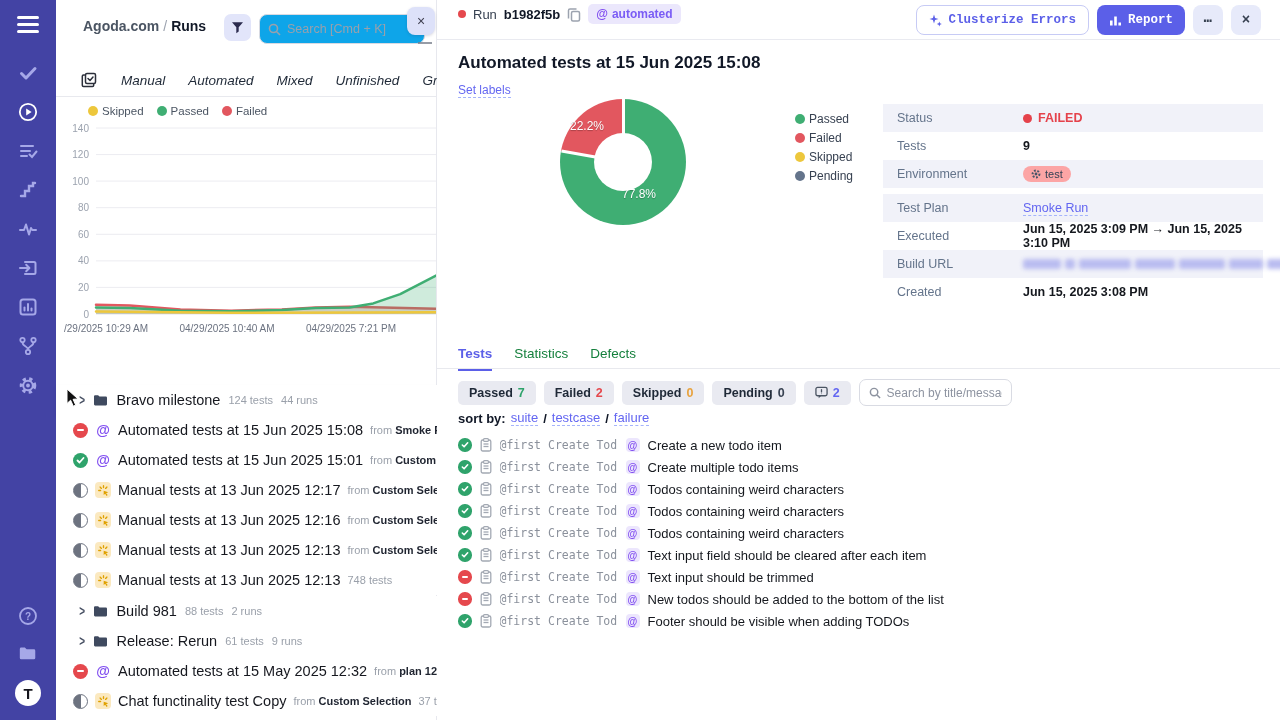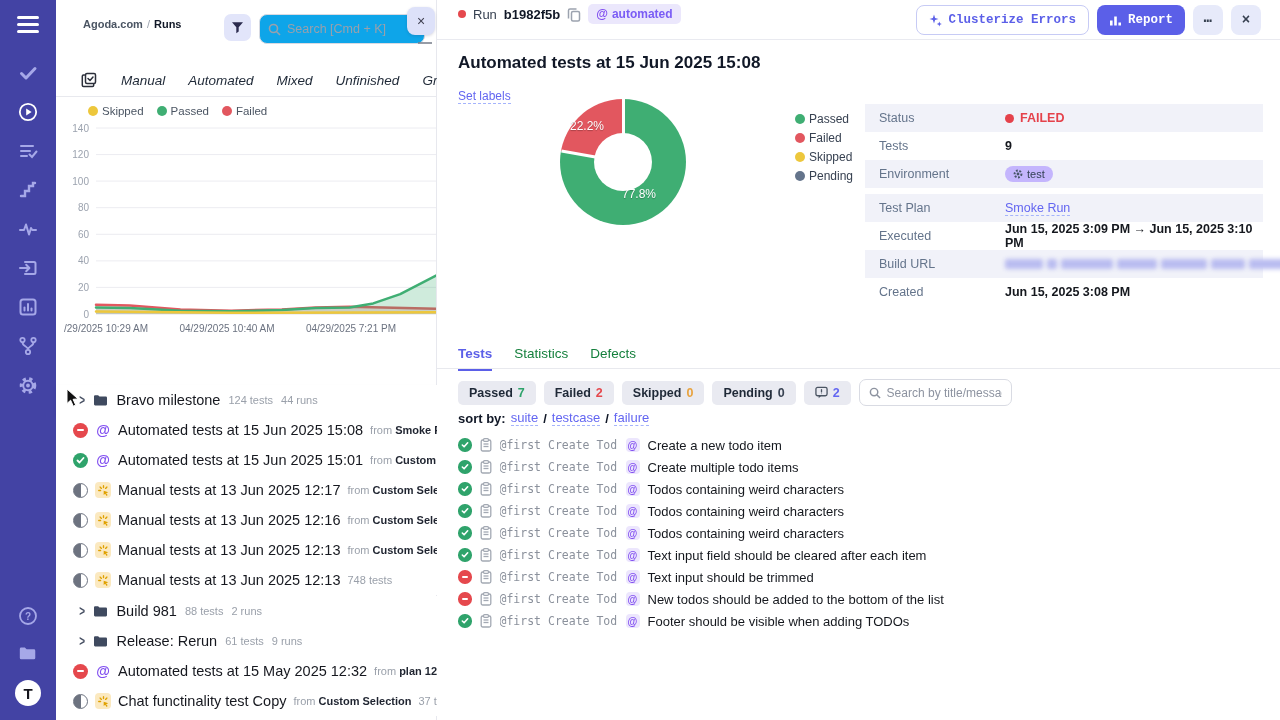--- a/index.html
+++ b/index.html
@@ -10,21 +10,21 @@
   .sb { position:absolute; left:0; top:0; width:56px; height:720px; background:#4343a4; display:flex; flex-direction:column; align-items:center; padding:16px 0 14px; }
   .burger { display:flex; flex-direction:column; gap:4px; cursor:pointer; margin-bottom:30px; }
   .burger i { display:block; width:22px; height:3px; background:#fff; border-radius:2px; }
   .snav { display:flex; flex-direction:column; gap:19px; align-items:center; }
   .sic { width:20px; height:20px; display:flex; align-items:center; justify-content:center; cursor:pointer; }
   .sbot { margin-top:auto; display:flex; flex-direction:column; gap:17px; align-items:center; }
   .slogo { width:26px; height:26px; background:#fff; border-radius:50%; display:flex; align-items:center; justify-content:center; font-weight:bold; font-size:15px; color:#15151c; cursor:pointer; }
 
   
   .lp { position:absolute; left:56px; top:0; width:381px; height:720px; background:#fff; border-right:1px solid #e7e8ee; }
-  .lp-bc { position:absolute; left:27px; top:18px; font-size:11px; font-weight:bold;text-align:center; }
+  .lp-bc { position:absolute; left:27px; top:18px; font-size:14px; font-weight:bold;text-align:center; }
   .lp-bc .proj { color:#4b5563; } .lp-bc .sep { color:#9ca3af; font-weight:normal; padding:0 4px; } .lp-bc .page { color:#111827; }
   .filter-btn { position:absolute; left:168px; top:14px; width:27px; height:27px; background:#e2e5fa; border-radius:7px; display:flex; align-items:center; justify-content:center; cursor:pointer; }
   .lp-search { position:absolute; left:203px; top:14px; width:166px; height:30px; border:1px solid #d8dae2; border-radius:8px; background:#0ea5e9; display:flex; align-items:center; padding:0 8px; gap:6px; }
   .lp-search input { border:none; outline:none; font-size:12.5px; width:100%; color:#374151; font-family:inherit; background:transparent; }
   .lp-search input::placeholder { color:#9aa0ab; }
   .lp-close { position:absolute; left:351px; top:7px; width:28px; height:28px; background:#dde1f9; border-radius:8px; display:flex; align-items:center; justify-content:center; font-size:14px; color:#3f3f50; cursor:pointer; box-shadow:0 1px 3px rgba(40,40,80,.18); z-index:5; }
   .lp-collapse { position:absolute; left:362px; top:36px; width:14px; height:8px; border-bottom:2px solid #6b7280; opacity:.7; }
   .lp-tabs { position:absolute; left:22px; top:68px; height:24px; display:flex; align-items:center; gap:23px;font-style:italic; }
   .lp-tab { font-size:13.5px; color:#1f2937; cursor:pointer; }
   .lp-tabs-divider { position:absolute; left:0; top:96px; width:100%; border-bottom:1px solid #e8e9ee; }
@@ -40,54 +40,54 @@
   .row .meta b { color:#1f2430; }
   .frow { padding-left:23px; gap:8px; box-shadow:0 2px 4px rgba(30,30,60,.06); }
   .frow .fname { font-size:14.5px; color:#16181f; }
   .chev { color:#475063; font-size:11px; font-weight:bold; transform:scale(.9,1.3); }
   .stat { width:15px; height:15px; border-radius:50%; display:flex; align-items:center; justify-content:center; color:#fff; font-size:9px; font-weight:bold; flex:none; }
   .stat.failed { background:#e5484d; } .stat.failed::before { content:""; width:7px; height:2px; background:#fff; border-radius:1px; }
   .stat.passed { background:#2fa36b; }
   .stat.partial { background:linear-gradient(90deg,#6d7380 50%,#fff 50%); border:1.6px solid #6d7380; }
   .kind-auto { color:#8250f0; font-size:14px; font-weight:bold; width:16px; text-align:center; flex:none; }
   .kind-man { width:16px; height:16px; border-radius:4px; background:#fbe9c0; display:flex; align-items:center; justify-content:center; flex:none; }
-  .envpill { display:flex; align-items:center; gap:4px; background:#c4b5fd; border-radius:10px; padding:2px 8px; font-size:11px; color:#334155; white-space:nowrap; }
+  .envpill { display:flex; align-items:center; gap:4px; background:#fca5a5; border-radius:10px; padding:2px 8px; font-size:11px; color:#334155; white-space:nowrap; }
 
   
   .rp { position:absolute; left:437px; top:0; width:843px; height:720px; background:#fff; }
   .rp-head { position:absolute; left:0; top:0; width:100%; height:40px; border-bottom:1px solid #e9eaf0; background:#fff; }
   .rp-run { position:absolute; left:21px; top:0; height:28px; display:flex; align-items:center; gap:7px; }
   .rdot { width:8px; height:8px; border-radius:50%; background:#e5484d; }
   .rlabel { font-size:13px; color:#374151; } .rid { font-size:13px; font-weight:bold; color:#111827; }
   .copyic { cursor:pointer; display:flex; }
   .auto-badge { display:flex; align-items:center; gap:4px; background:#ebe7fc; border-radius:5px; padding:3px 8px; cursor:pointer; }
   .auto-badge .at { color:#8250f0; font-weight:bold; font-size:12px; }
   .auto-badge .tx { color:#7a5cf5; font-size:12px; font-weight:600; }
   .rp-actions { position:absolute; right:19px; top:5px; display:flex; gap:8px; align-items:center; }
   .btn { height:30px; border-radius:8px; display:flex; align-items:center; gap:6px; padding:0 12px; font-size:12.5px; font-weight:600; cursor:pointer; border:none; font-family:Liberation Mono, monospace; }
   .btn.outline { background:#fff; border:1px solid #c7cbf5; color:#5b5fe8; }
   .btn.primary { background:#5b5fe8; color:#fff; }
   .btn.ghost { background:#e7eafa; color:#374151; width:30px; padding:0; justify-content:center; font-size:14px; }
 
   .rp-title { position:absolute; left:21px; top:53px; font-size:17px; font-weight:bold; color:#111827; }
-  .rp-setlabels { position:absolute; left:21px; top:89px; font-size:12px; color:#6366f1; border-bottom:1px dashed #a5b4fc; cursor:pointer; }
+  .rp-setlabels { position:absolute; left:21px; top:83px; font-size:12px; color:#6366f1; border-bottom:1px dashed #a5b4fc; cursor:pointer; }
 
   
   .donut { position:absolute; left:123px; top:99px; width:126px; height:126px; border-radius:50%; }
   .donut .sep1,.donut .sep2 { position:absolute; left:calc(50% - 1.5px); top:0; width:3px; height:50%; background:#fff; transform-origin:bottom center; }
   .donut .hole { position:absolute; left:50%; top:50%; width:58px; height:58px; background:#fff; border-radius:50%; transform:translate(-50%,-50%); }
   .dlabel { position:absolute; color:#fff; font-size:12px; font-weight:normal; text-shadow:0 1px 1px rgba(0,0,0,.25); }
   .dlegend { position:absolute; left:358px; top:112px; display:flex; flex-direction:column; gap:5px; }
   .dlegend .lg-it { font-size:12px; color:#374151; }
 
   
   .dt { position:absolute; left:428px; top:104px; width:398px; }
   .dgroup { display:flex; flex-direction:column; }
   .dgroup2 { margin-top:6px; }
-  .drow { display:flex; align-items:center; min-height:28px; padding-left:14px; }
+  .drow { display:flex; align-items:center; min-height:28px; padding-left:14px;margin-left:18px; }
   .dgroup .drow:nth-child(odd) { background:#f1f2f9; }
   .dlab { width:126px; font-size:12.5px; color:#64748b; flex:none; }
   .dval { font-size:12.5px; color:#15181e; font-weight:600; }
   .dval.status { color:#e5424b; font-weight:bold; display:flex; align-items:center; gap:6px; }
   .dval.status::before { content:""; width:9px; height:9px; border-radius:50%; background:#e5424b; }
   .dval.link { color:#6366f1; font-weight:normal; border-bottom:1px dashed #a5b4fc; cursor:pointer; }
   .blur-chips { display:flex; gap:4px; align-items:center; filter:blur(2.2px); }
   .blur-chips i { display:block; height:10px; border-radius:2px; background:#b9bcf0; }
 
   

